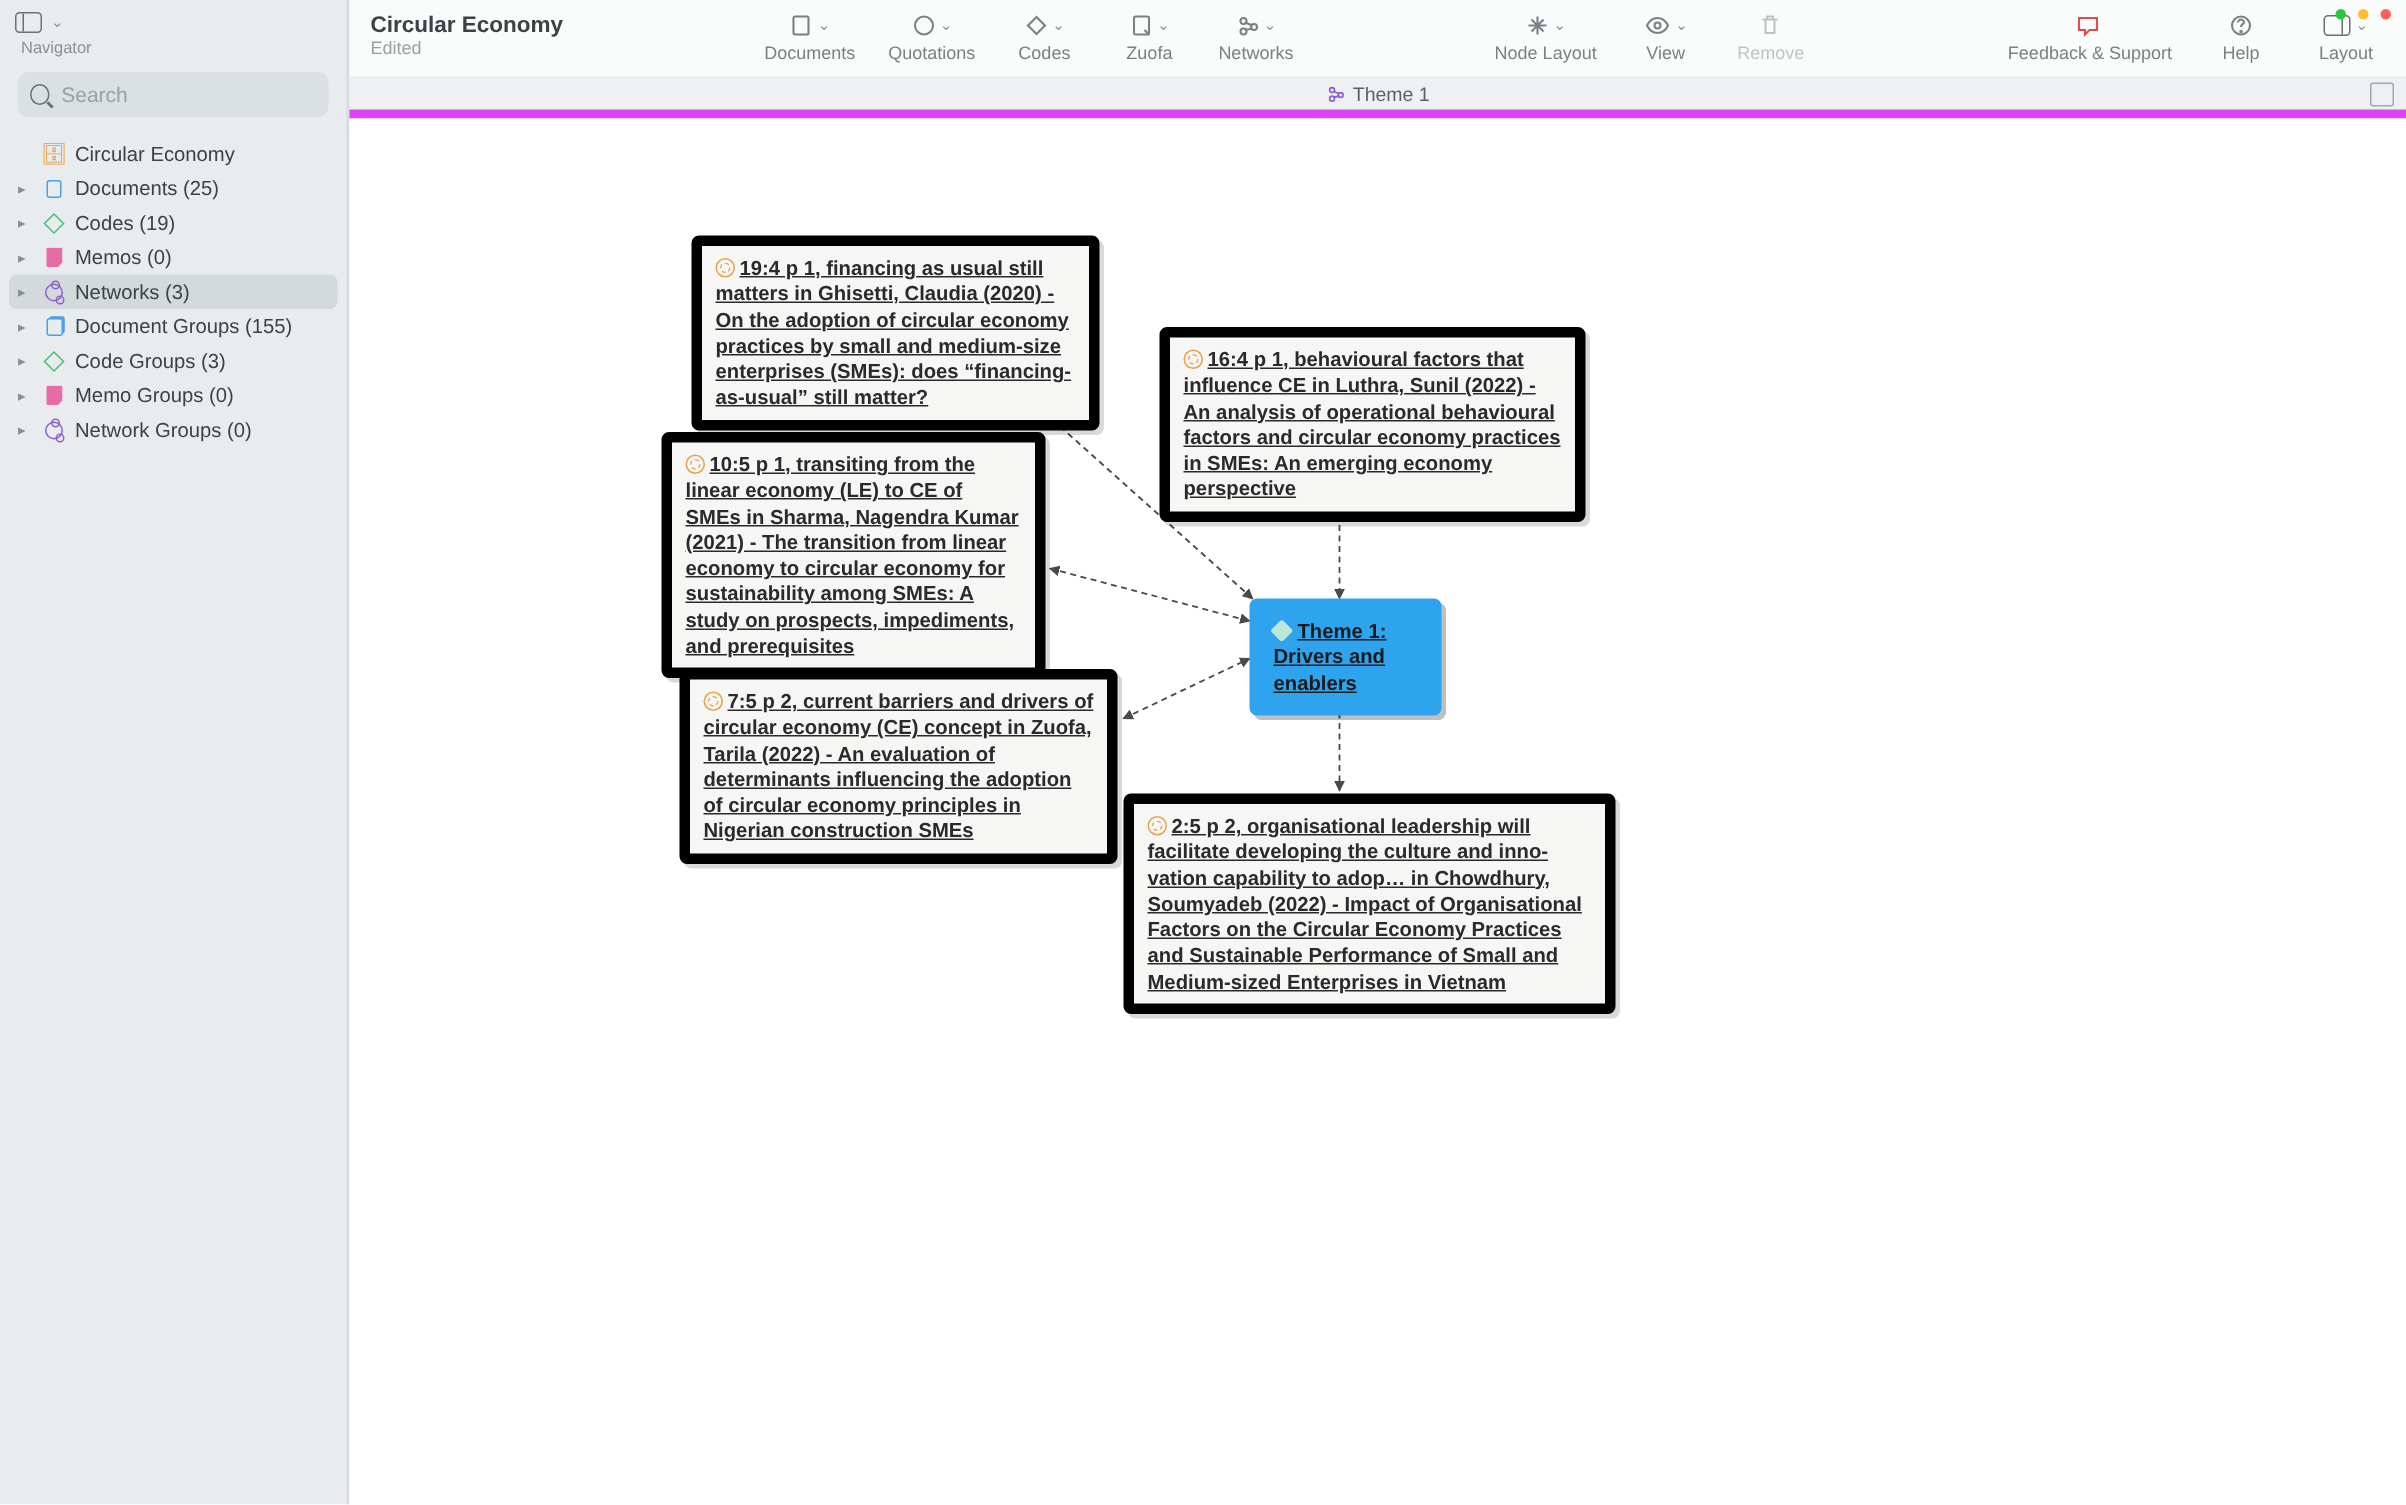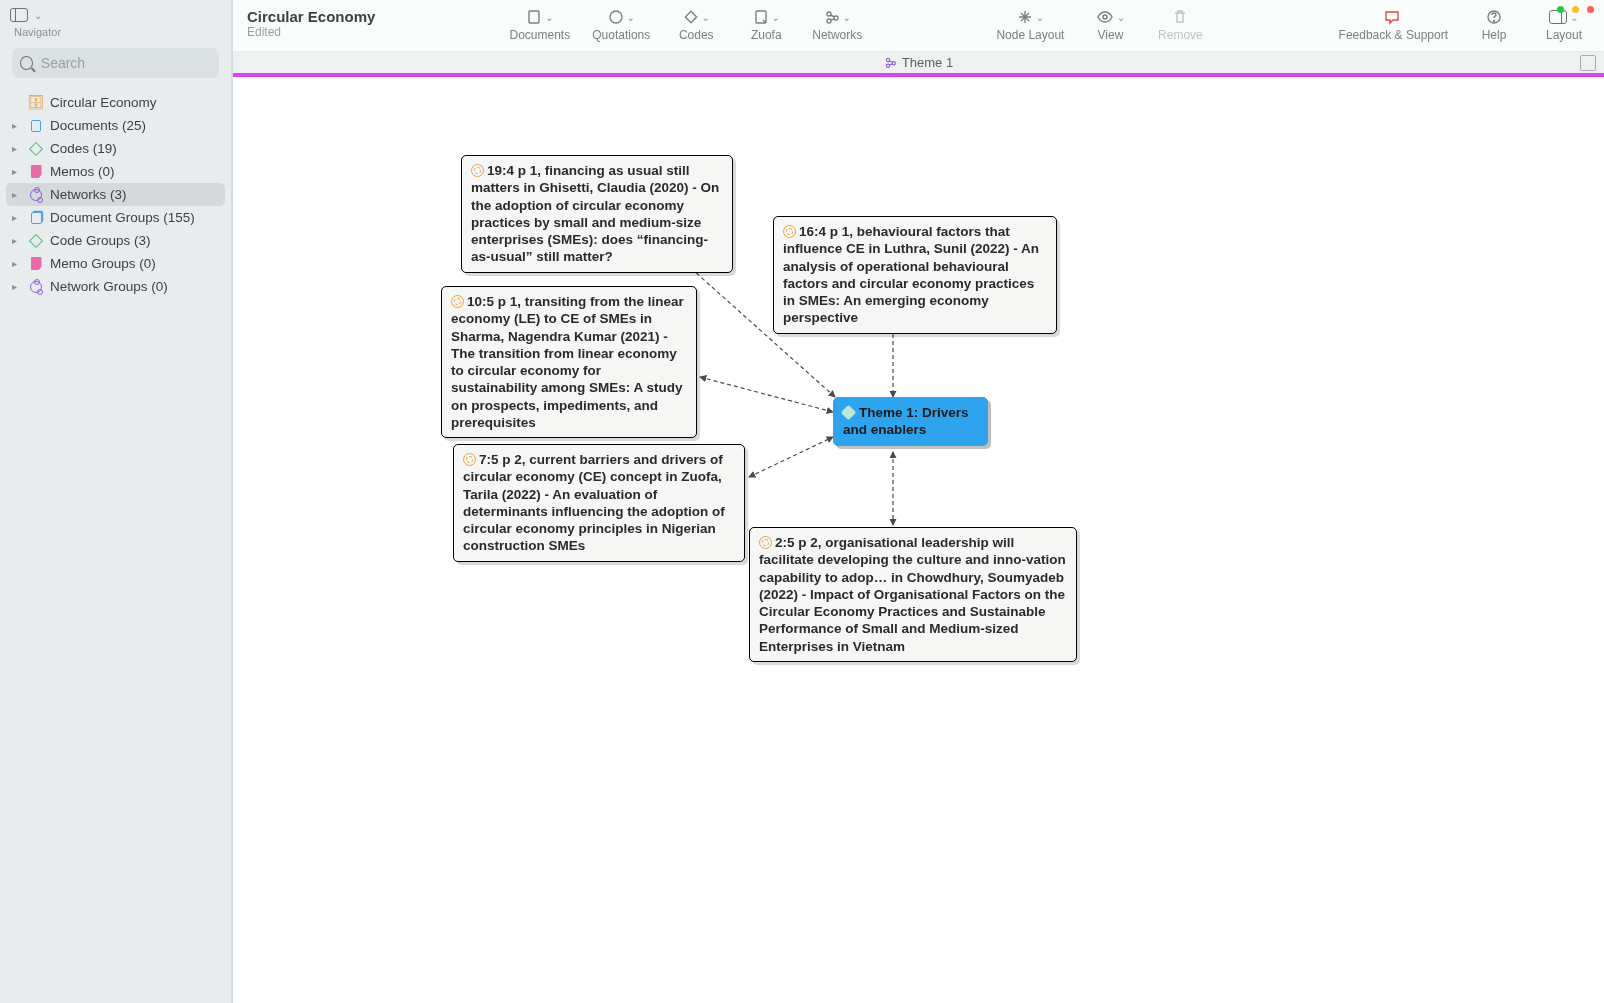--- a/index.html
+++ b/index.html
@@ -45,27 +45,27 @@
   .proj-title { font-weight:600; font-size:15px; color:#3d4144; }
   .proj-sub   { font-size:12px; color:#9aa0a3; }
   .tb-spacer { flex:1; }
   .tb-group { display:flex; gap:22px; }
   .tb-btn { display:flex; flex-direction:column; align-items:center; gap:2px; color:#7b8084; cursor:default; font-size:12px; min-width:48px; }
   .tb-btn .top { display:flex; align-items:center; gap:3px; height:18px; color:#7b8084; }
   .tb-btn svg { stroke:#7b8084; fill:none; stroke-width:1.4; }
   .tb-btn.disabled { opacity:.45; }
   .tb-btn.red svg { stroke:#e24b4b; }
 
-  .tabbar { display:flex; align-items:center; justify-content:center; background:#eef0f2; border-bottom:4px solid #d946ef; font-size:13px; color:#5a5f63; padding:3px 16px; position:relative;}
+  .tabbar { display:flex; align-items:center; justify-content:center; background:#eef0f2; border-bottom:6px solid #d946ef; font-size:13px; color:#5a5f63; padding:3px 16px; position:relative;}
   .tabbar .net-ic { width:13px;height:13px;margin-right:5px; }
   .tabbar .right-ic { position:absolute; right:8px; top:3px; width:16px;height:16px; border:1.3px solid #a5aaad; border-radius:2px; }
 
   .canvas { flex:1; position:relative; background:#fff; overflow:hidden; }
 
-  .node { position:absolute; background:#f6f6f5; border:1px solid #000000; border-radius:5px; padding:6px 9px; font-size:13.5px; font-weight:600; color:#2a2a2a; line-height:1.28; box-shadow:3px 3px 0 rgba(0,0,0,.15); }
+  .node { position:absolute; background:#f6f6f5; border:7px solid #000000; border-radius:5px; padding:6px 9px; font-size:13.5px; font-weight:600; color:#2a2a2a; line-height:1.28; box-shadow:3px 3px 0 rgba(0,0,0,.15);text-decoration:underline; }
   .node .q-ic { display:inline-block; width:13px; height:13px; border:1.5px solid #e7a24a; border-radius:50%; margin-right:3px; position:relative; vertical-align:-2px; }
   .node .q-ic::before { content:""; position:absolute; inset:2px; border:1px dashed #e7a24a; border-radius:50%; }
   .node.center { background:#2ea3ee; border-color:#2ea3ee; color:#1b1b1b; font-weight:600; box-shadow:3px 3px 0 rgba(0,0,0,.25);}
   .node.center .c-ic { display:inline-block; width:11px;height:11px; background:#bde6d7; transform:rotate(45deg); margin-right:5px; vertical-align:-1px; border-radius:2px;}
 
   svg.links { position:absolute; inset:0; width:100%; height:100%; pointer-events:none; }
   svg.links line { stroke:#4a4a4a; stroke-width:1.2; stroke-dasharray:4 3; marker-end:url(#arrow); marker-start:url(#arrow2);}
 </style>
 </head>
 <body>
@@ -317,19 +317,19 @@
       <div class="node" style="left:208px;top:209px;width:256px;">
         <span class="q-ic"></span><span>10:5 p 1, transiting from the linear economy (LE) to CE of SMEs in Sharma, Nagendra Kumar (2021) - The transition from linear economy to circular economy for sustainability among SMEs: A study on prospects, impediments, and prerequisites</span>
       </div>
       <div class="node" style="left:220px;top:367px;width:292px;">
         <span class="q-ic"></span><span>7:5 p 2, current barriers and drivers of circular economy (CE) concept in Zuofa, Tarila (2022) - An evaluation of determinants influencing the adoption of circular economy principles in Nigerian construction SMEs</span>
       </div>
       <div class="node" style="left:516px;top:450px;width:328px;">
         <span class="q-ic"></span><span>2:5 p 2, organisational leadership will facilitate developing the culture and inno-vation capability to adop… in Chowdhury, Soumyadeb (2022) - Impact of Organisational Factors on the Circular Economy Practices and Sustainable Performance of Small and Medium-sized Enterprises in Vietnam</span>
       </div>
 
-      <div class="node center" style="left:600px;top:320px;width:155px;">
+      <div class="node center" style="left:600px;top:320px;width:128px;">
         <span class="c-ic"></span><span>Theme 1: Drivers and enablers</span>
       </div>
     </div>
 
   </div>
 </div>
 
 </body></html>

